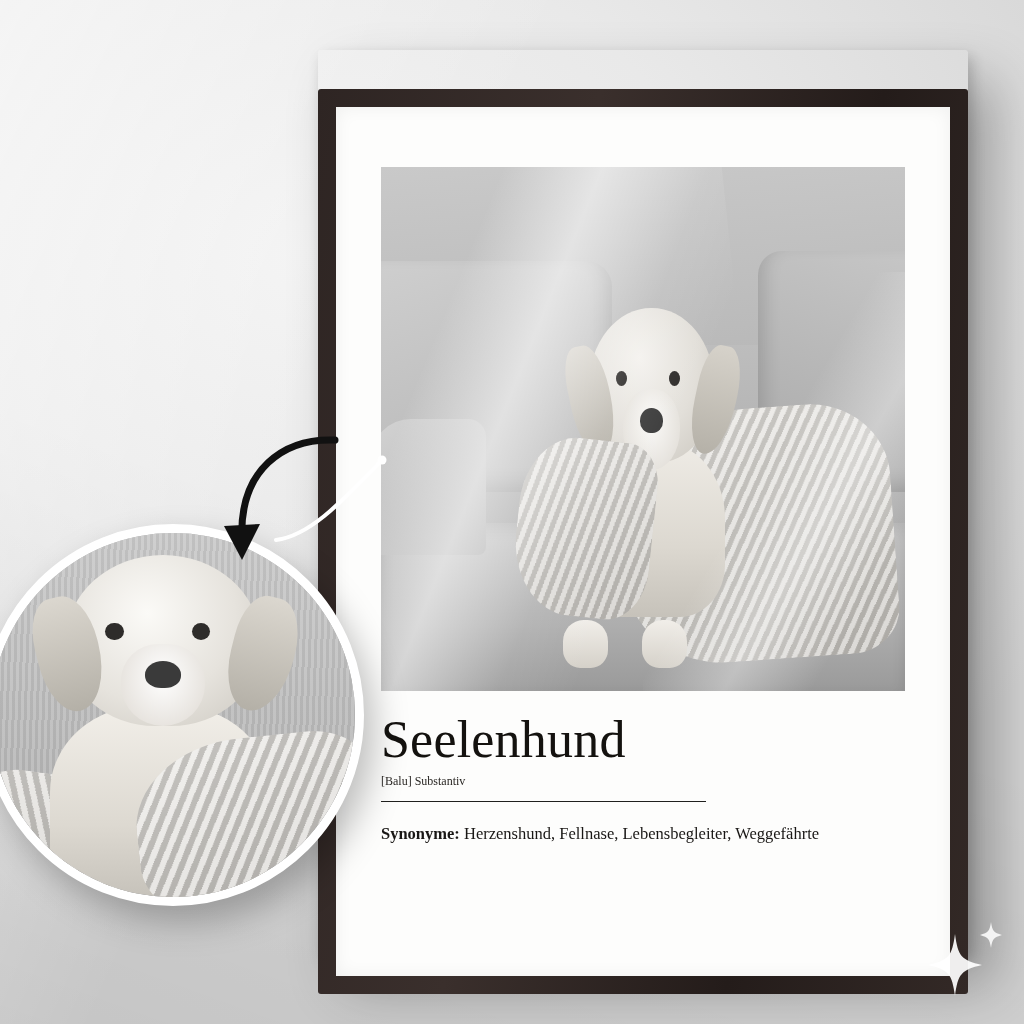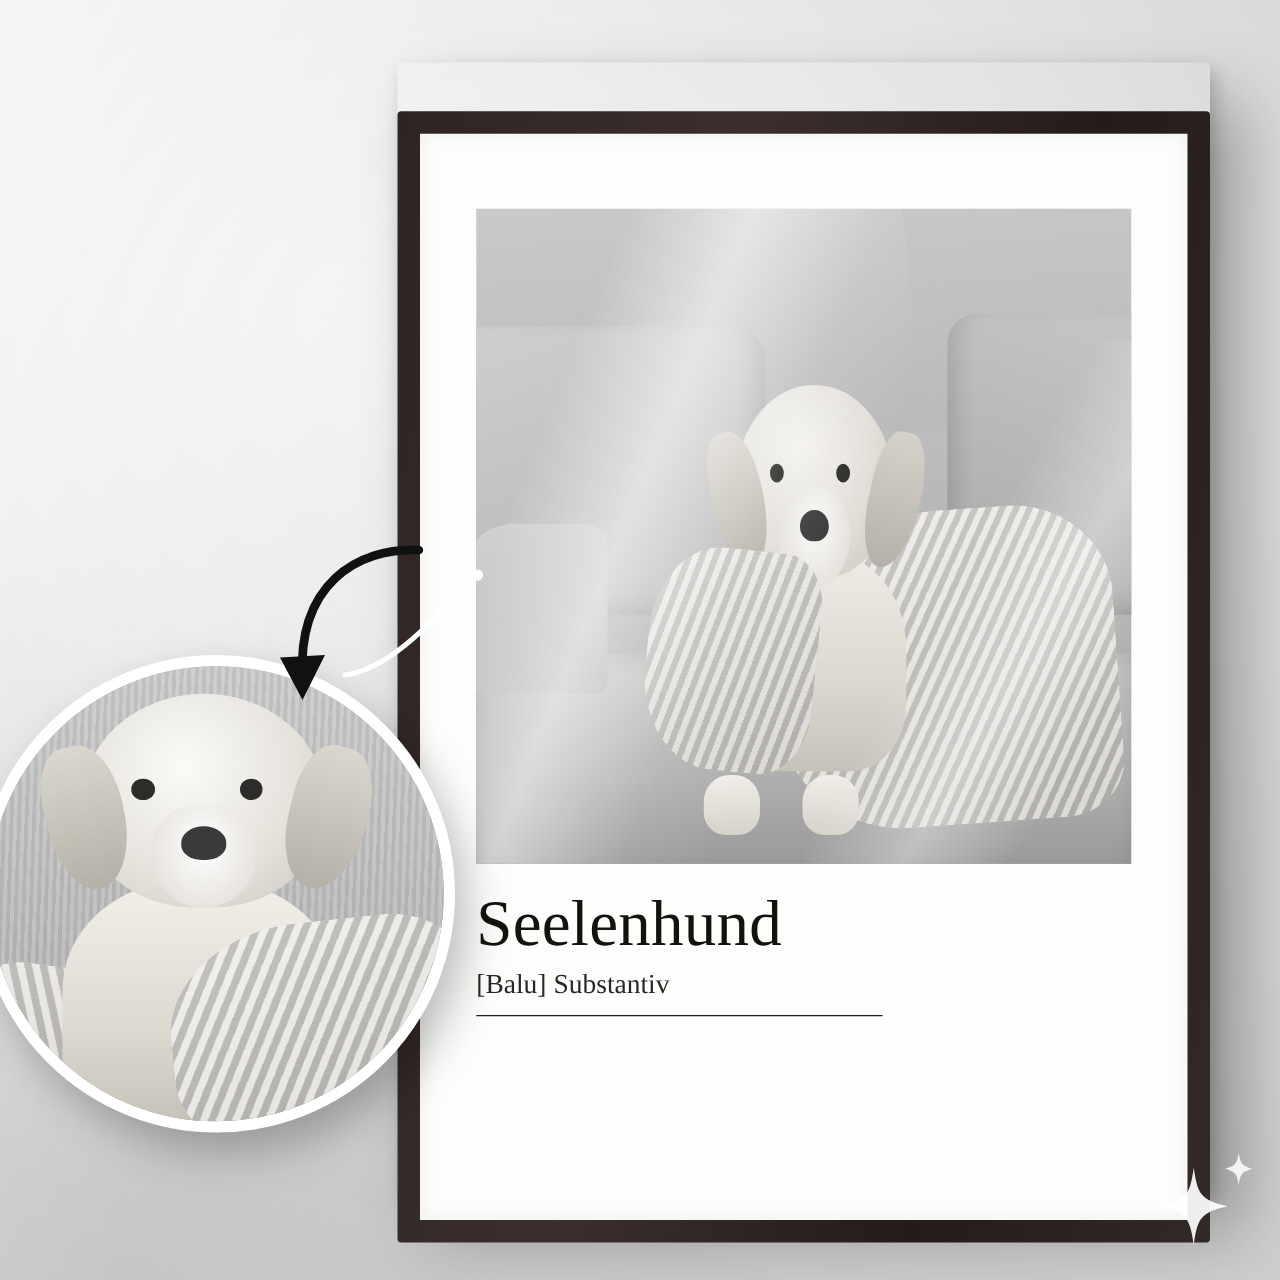--- a/index.html
+++ b/index.html
@@ -235,21 +235,21 @@
     color: #14120f;
   }
   .word {
     font-size: 52px;
     line-height: 1.05;
     letter-spacing: 0.2px;
     margin: 0 0 6px 0;
     font-weight: 400;
   }
   .phonetic {
-    font-size: 22px;
+    font-size: 12px;
     color: #2a2724;
     margin: 0 0 12px 0;
   }
   .rule {
     width: 62%;
     height: 1px;
     background: #20201e;
     margin: 8px 0 22px 0;
   }
   .definition {
@@ -430,20 +430,24 @@
 
         <div class="blanket-left"></div>
         <div class="sunbeam"></div>
         <div class="sunbeam2"></div>
       </div>
 
       <div class="poster-text">
         <h1 class="word">Seelenhund</h1>
         <div class="phonetic">[Balu] Substantiv</div>
         <div class="rule"></div>
+        <div class="synonyms">
+          <b>Synonyme:</b>
+          <span>Herzenshund, Fellnase, Lebensbegleiter, Weggefährte</span>
+        </div>
       </div>
 
     </div>
   </div>
 
   <div class="magnifier">
     <div class="mag-inner">
       <div class="mag-couch"></div>
       <div class="mag-blanket-l"></div>
       <div class="mag-dog">

